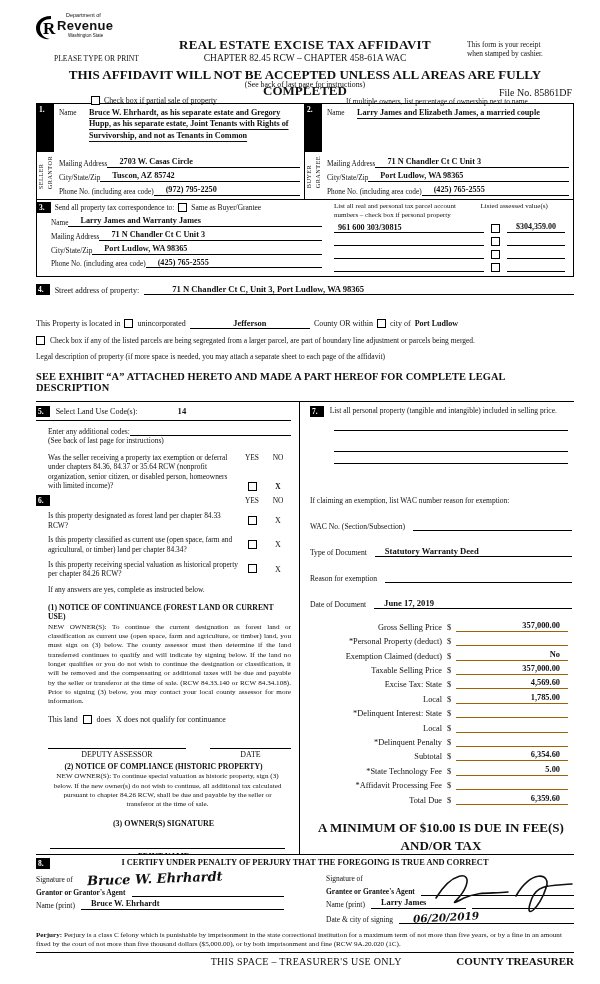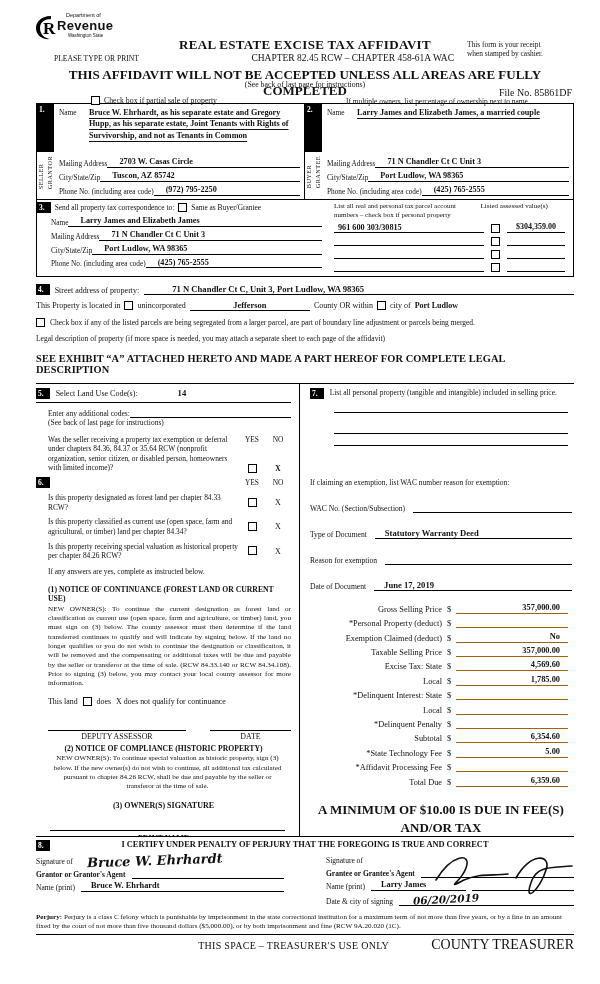--- a/index.html
+++ b/index.html
@@ -13,21 +13,21 @@
   .ul{border-bottom:1px solid #000;}
   
   .hdr{position:relative;height:103px;font-size:8px;}
   .logo{position:absolute;left:0px;top:12px;width:120px;}
   .logo-swoosh{position:absolute;left:-2px;top:2px;}
   .logo-dept{margin-left:30px;font-family:"Liberation Sans",sans-serif;font-size:5.5px;}
   .logo-name{margin-left:4px;font-family:"Liberation Sans",sans-serif;font-weight:bold;font-size:13px;letter-spacing:0.3px;padding-left:17px;}
   .logo-state{margin-left:32px;font-family:"Liberation Sans",sans-serif;font-size:4.5px;}
   .please{position:absolute;left:18px;top:54px;font-size:7.6px;}
   .title{position:absolute;left:120px;right:120px;top:37px;text-align:center;font-size:13px;font-weight:bold;letter-spacing:0.3px;}
-  .subtitle{position:absolute;left:120px;right:120px;top:53px;text-align:right;font-size:9.5px;}
+  .subtitle{position:absolute;left:120px;right:120px;top:53px;text-align:center;font-size:9.5px;}
   .rnote{position:absolute;right:2px;top:40px;width:105px;font-size:7.4px;line-height:1.25;}
   .warn{position:absolute;left:0;right:0;top:67px;text-align:center;font-size:13px;font-weight:bold;}
   .seeback{position:absolute;left:0;right:0;top:80px;text-align:center;font-size:7.8px;}
   .fileno{position:absolute;right:2px;top:87px;font-size:10px;}
   .partial{position:absolute;left:55px;top:96px;font-size:7.8px;display:flex;gap:4px;align-items:center;}
   .multi{position:absolute;left:310px;top:97px;font-size:7.4px;}
   
   .box13{border:1.5px solid #000;}
   .rowA{display:grid;grid-template-columns:268px 1fr;}
   .party{position:relative;min-height:95px;padding:2px 4px 3px 22px;display:flex;flex-direction:column;box-sizing:border-box;}
@@ -53,21 +53,21 @@
   .phead{display:flex;font-size:7px;line-height:1.25;}
   .phL{width:56%;}
   .phR{flex:1;text-align:center;}
   .prow{display:flex;align-items:flex-end;margin-top:2px;gap:7px;}
   .pnum{width:150px;border-bottom:1px solid #000;font-weight:bold;font-size:8.2px;padding-left:4px;min-height:10px;box-sizing:border-box;}
   .pval{flex:1;border-bottom:1px solid #000;font-weight:bold;font-size:8px;text-align:center;min-height:10px;}
   
   .s4{margin-top:7px;font-size:8px;}
   .s4row{display:flex;align-items:flex-end;gap:5px;}
   .s4street{flex:1;border-bottom:1px solid #000;font-weight:bold;font-size:8.6px;padding-left:28px;}
-  .s4loc{display:flex;align-items:center;gap:4px;margin-top:6px;font-size:8px;}
+  .s4loc{display:flex;align-items:center;gap:4px;margin-top:24px;font-size:8px;}
   .jeff{display:inline-block;width:120px;border-bottom:1px solid #000;text-align:center;font-weight:bold;font-size:8.4px;}
   .s4seg{display:flex;gap:5px;align-items:center;margin-top:7px;font-size:7.5px;}
   .s4leg{margin-top:7px;font-size:7.5px;}
   .exhibit{margin-top:10px;font-weight:bold;font-size:10.4px;letter-spacing:0.1px;}
   
   .cols{display:grid;grid-template-columns:264px 1fr;border-top:1.3px solid #000;margin-top:8px;height:452px;}
   .colL{border-right:1.3px solid #000;padding:4px 8px 0 0;box-sizing:border-box;overflow:hidden;}
   .colR{padding:4px 2px 0 10px;box-sizing:border-box;overflow:hidden;}
   .s5hdr{display:flex;align-items:center;gap:6px;font-size:8px;border-bottom:1.3px solid #000;padding-bottom:3px;}
   .s5hdr .code{font-weight:bold;font-size:8.6px;margin-left:34px;}
@@ -118,21 +118,21 @@
   .srow{display:flex;align-items:flex-end;margin-top:2px;}
   .srow .ul{flex:1;min-height:10px;margin-left:6px;}
   .script{font-family:"DejaVu Serif",serif;font-style:italic;font-weight:bold;font-size:13px;
           transform:rotate(-2deg);display:inline-block;margin-left:14px;line-height:0.8;}
   .hand{font-family:"DejaVu Serif",serif;font-style:italic;font-size:9px;font-weight:bold;}
   .hand.big{font-size:10.5px;transform:rotate(-3deg);display:inline-block;}
   .scrawl{position:absolute;right:-6px;top:-4px;z-index:2;}
   .perjury{margin-top:7px;font-size:7.15px;line-height:1.3;border-bottom:1.5px solid #000;padding-bottom:3px;}
   .treas{display:flex;align-items:baseline;margin-top:2px;}
   .treasC{flex:1;text-align:center;font-size:10px;letter-spacing:0.3px;padding-left:120px;}
-  .treasR{font-weight:normal;font-size:14px;text-align:right;}
+  .treasR{font-weight:bold;font-size:11px;text-align:right;}
 </style>
 </head>
 <body>
 
 <div class="page">
 <div class="inner">
 
   <div class="hdr">
     <div class="logo">
       <svg class="logo-swoosh" width="34" height="30" viewBox="0 0 34 30">
@@ -219,21 +219,21 @@
 
       <div class="s3l">
         <div class="corr">
           <span class="nb">3.</span>
           <span>Send all property tax correspondence to:</span>
           <span class="cb"></span>
           <span>Same as Buyer/Grantee</span>
         </div>
         <div class="frow">
               <span class="flbl">Name</span>
-              <span class="fval">Larry James and Elizabeth James</span>
+              <span class="fval">Larry James and Warranty James</span>
             </div>
         <div class="frow">
               <span class="flbl">Mailing Address</span>
               <span class="fval">71 N Chandler Ct C Unit 3</span>
             </div>
         <div class="frow">
               <span class="flbl">City/State/Zip</span>
               <span class="fval">Port Ludlow, WA 98365</span>
             </div>
         <div class="frow">

